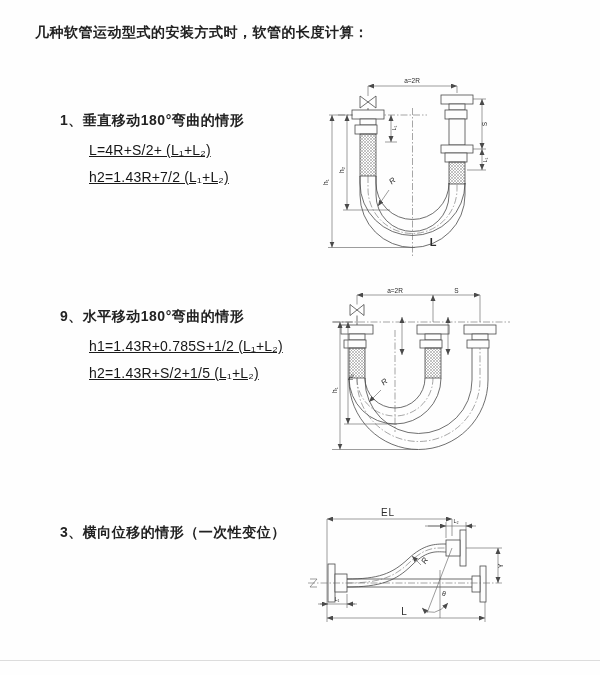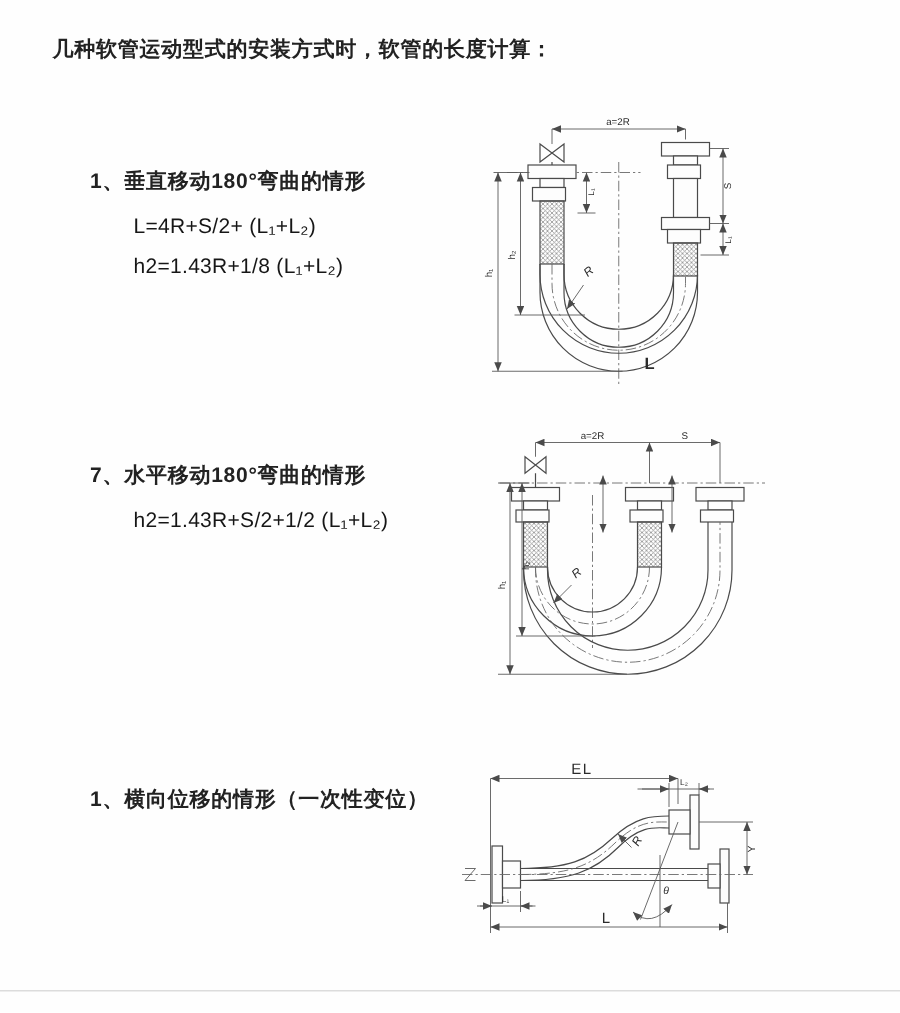--- a/index.html
+++ b/index.html
@@ -6,21 +6,21 @@
   #page{
     position:relative;width:600px;height:675px;background:#fefefe;overflow:hidden;
     font-family:"Liberation Sans","DejaVu Sans",sans-serif;color:#1c1c1c;
   }
   .title{
     position:absolute;left:35px;top:24px;font-size:14px;font-weight:600;
     letter-spacing:0.5px;color:#222;
   }
   .section{position:absolute;left:60px;}
   .section .heading{font-size:14px;font-weight:600;letter-spacing:0.5px;color:#222;}
-  .section .formulas{margin:7px 0 0 29px;}
+  .section .formulas{margin:7px 0 0 29px;text-decoration:underline;}
   .section .formulas div{
     font-size:14px;line-height:26.5px;font-weight:500;color:#161616;letter-spacing:0.2px;
   }
   #sec1{top:112px;}
   #sec2{top:308px;}
   #sec3{top:524px;}
   svg{position:absolute;overflow:visible;}
   #d1{left:305px;top:70px;}
   #d2{left:305px;top:280px;}
   #d3{left:300px;top:500px;}
@@ -53,33 +53,34 @@
       </pattern>
     </defs>
   </svg>
 
   <div class="title">几种软管运动型式的安装方式时，软管的长度计算：</div>
 
   <div class="section" id="sec1">
     <div class="heading">1、垂直移动180°弯曲的情形</div>
     <div class="formulas">
       <div>L=4R+S/2+ (L₁+L₂)</div>
-      <div>h2=1.43R+1/8 (L₁+L₂)</div>
+      <div>h2=1.43R+7/2 (L₁+L₂)</div>
     </div>
   </div>
 
   <div class="section" id="sec2">
-    <div class="heading">7、水平移动180°弯曲的情形</div>
+    <div class="heading">9、水平移动180°弯曲的情形</div>
     <div class="formulas">
-      <div>h2=1.43R+S/2+1/2 (L₁+L₂)</div>
+      <div>h1=1.43R+0.785S+1/2 (L₁+L₂)</div>
+      <div>h2=1.43R+S/2+1/5 (L₁+L₂)</div>
     </div>
   </div>
 
   <div class="section" id="sec3">
-    <div class="heading">1、横向位移的情形（一次性变位）</div>
+    <div class="heading">3、横向位移的情形（一次性变位）</div>
   </div>
 
   <svg id="d1" width="295" height="195" viewBox="0 0 295 195">
 
     <line class="thin" x1="63" y1="16" x2="152" y2="16" marker-start="url(#as)" marker-end="url(#ae)"></line>
     <line class="thin" x1="63" y1="16" x2="63" y2="26"></line>
     <line class="thin" x1="152" y1="16" x2="152" y2="23"></line>
     <text class="dimtext" x="107" y="13" text-anchor="middle">a=2R</text>
 
     <g>

